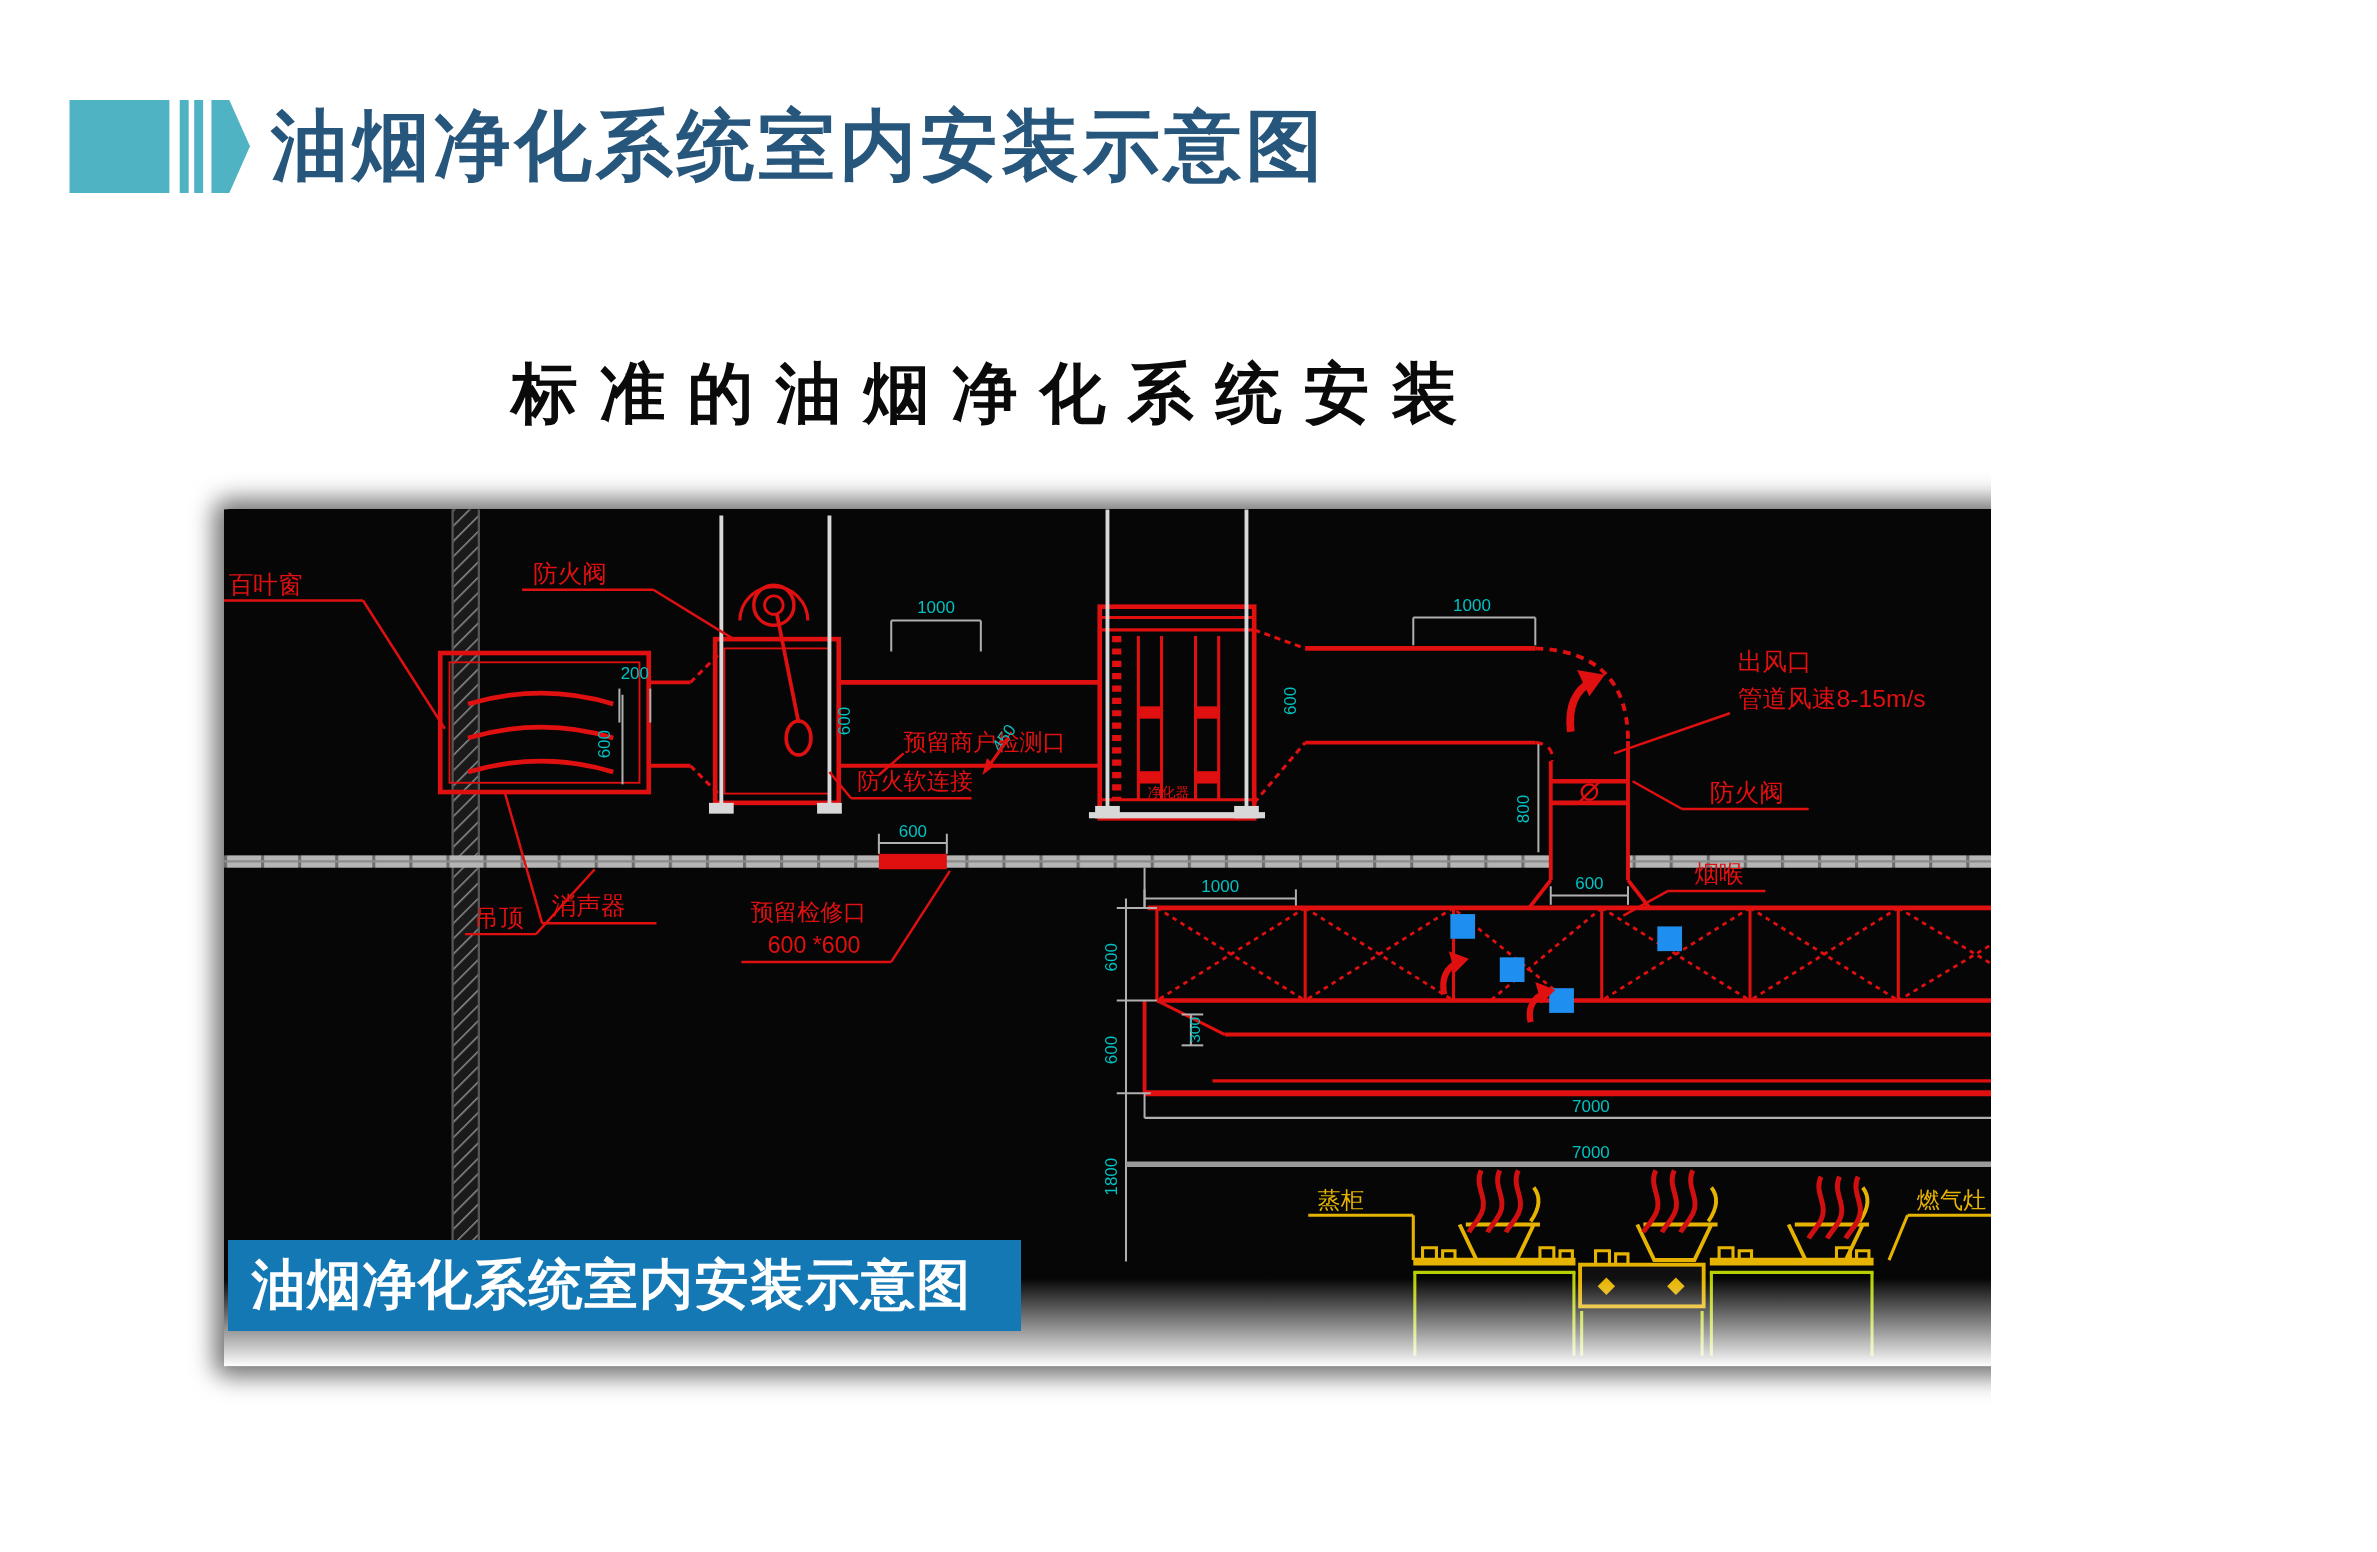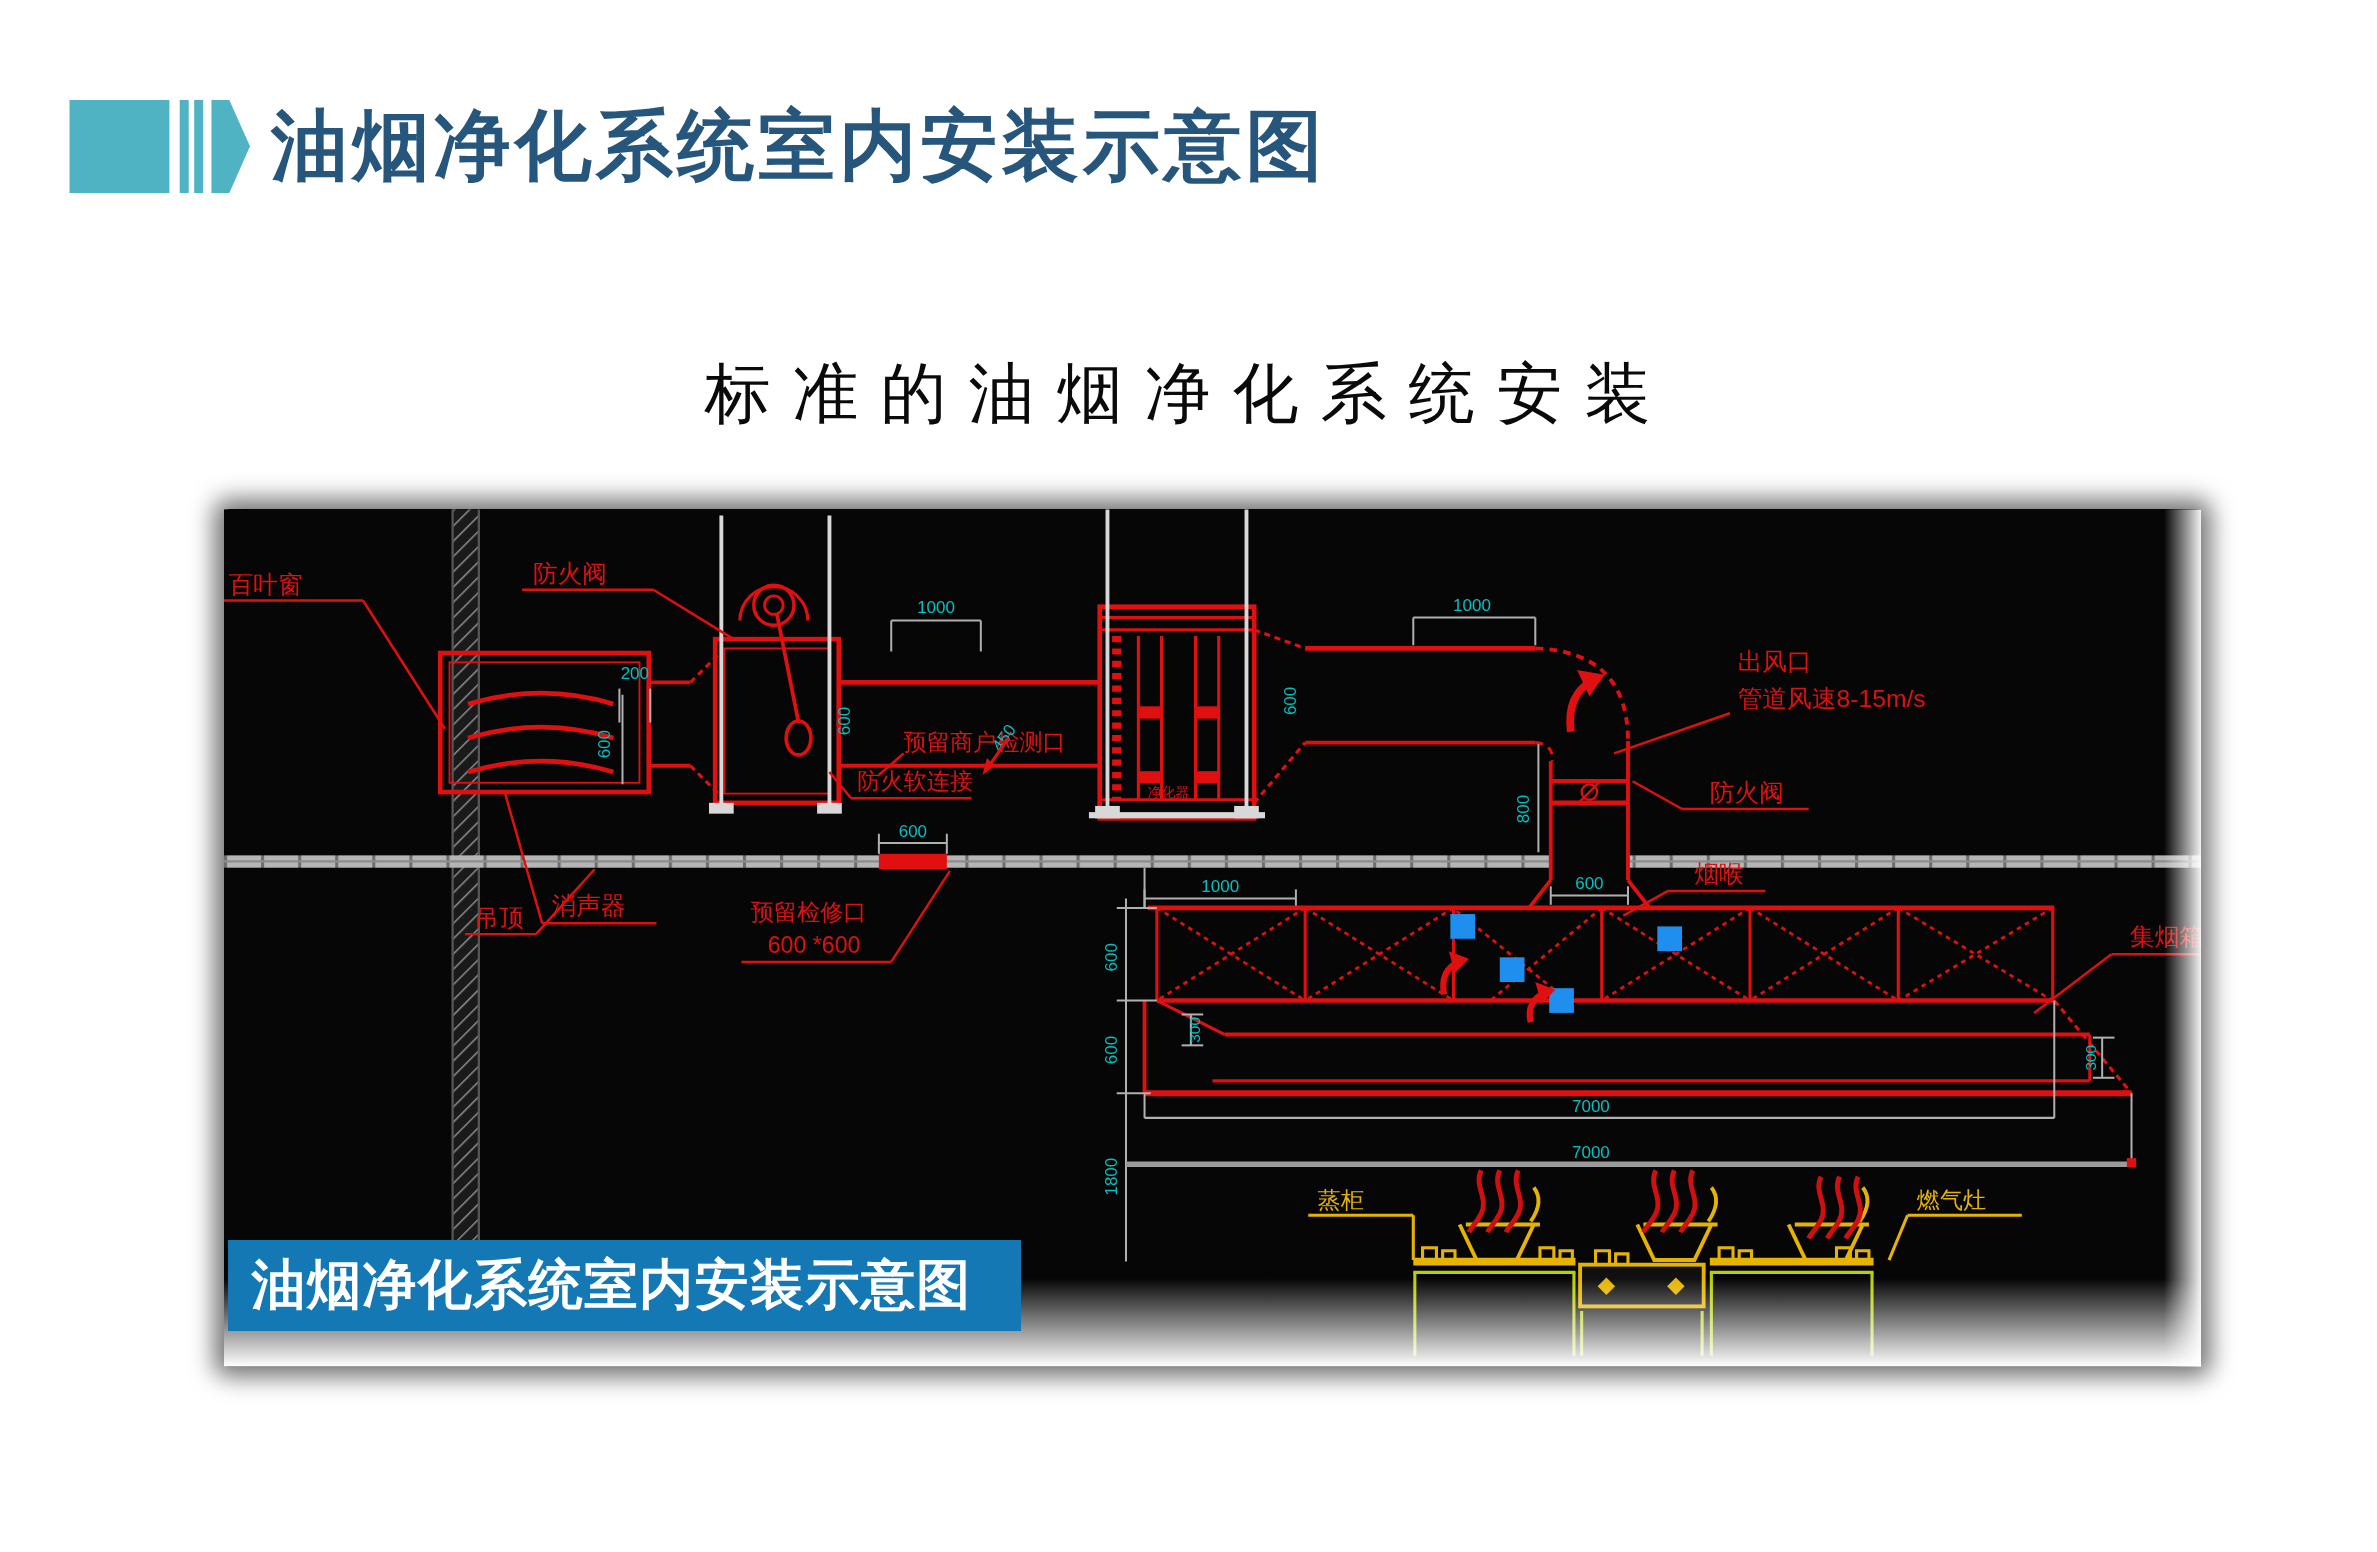--- a/index.html
+++ b/index.html
@@ -1,21 +1,21 @@
 <!DOCTYPE html>
 <html style="font-size:11px"><head>
 <meta charset="utf-8">
 <style>
   html,body{margin:0;padding:0;background:#fff;}
   body{font-family:"Liberation Sans","DejaVu Sans",sans-serif;}
-  .slide{position:relative;width:2377px;height:1552px;background:#fff;overflow:hidden;}
+  .slide{position:relative;width:1991px;height:1552px;background:#fff;overflow:hidden;}
   
   .deco{position:absolute;left:69px;top:100px;width:187px;height:93px;}
   .title{position:absolute;left:271px;top:95px;font-size:77px;font-weight:bold;letter-spacing:4.2px;white-space:nowrap;}
-  .subtitle{position:absolute;left:0;top:349px;width:100%;text-align:center;font-size:66px;font-weight:normal;color:#0a0a0a;letter-spacing:22px;white-space:nowrap;}
+  .subtitle{position:absolute;left:0;top:349px;width:100%;text-align:center;font-size:66px;font-weight:bold;color:#0a0a0a;letter-spacing:22px;white-space:nowrap;}
   
   .cad{position:absolute;left:224px;top:509px;width:1977px;height:858px;background:#060606;border-radius:5.5px;
        box-shadow:0 0 23.5px 9.7px rgba(0,0,0,0.55);}
   .cad svg{display:block;width:1977px;height:858px;}
   
   .caption{position:absolute;left:228px;top:1240px;width:793px;height:91px;display:flex;align-items:center;
            padding-left:23.5px;box-sizing:border-box;}
   .caption span{font-size:54px;font-weight:bold;letter-spacing:1.4px;white-space:nowrap;}
   text{font-family:"Liberation Sans","DejaVu Sans",sans-serif;}
 </style>

